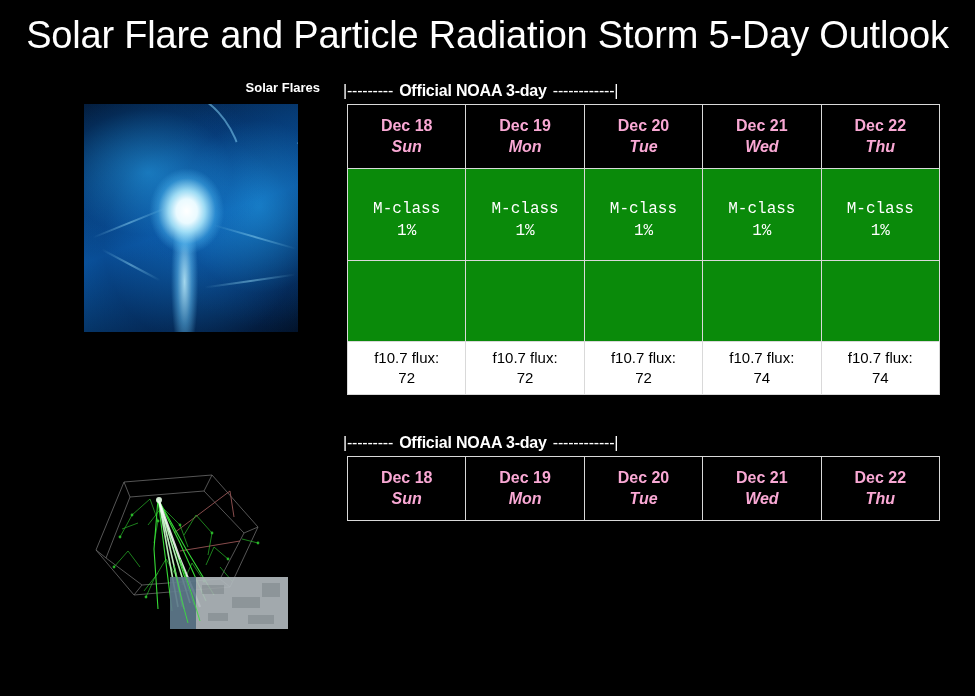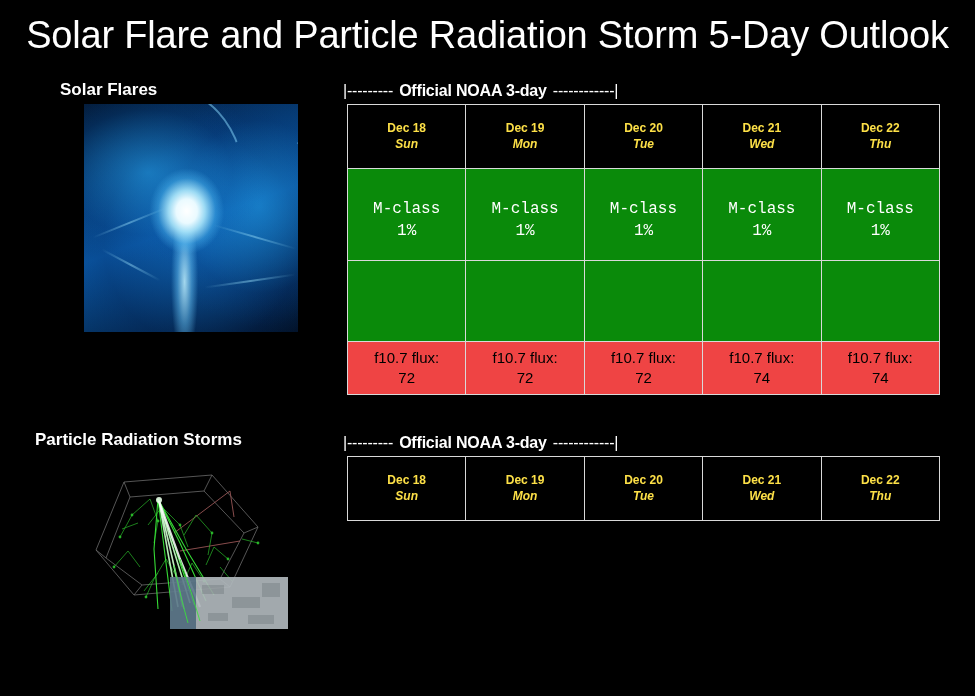--- a/index.html
+++ b/index.html
@@ -32,24 +32,24 @@
     font-size: 38px;
     font-weight: 400;
     letter-spacing: -0.2px;
     color: #ffffff;
     white-space: nowrap;
   }
 
   
   .section-caption {
     position: absolute;
-    font-size: 17px;
+    font-size: 13px;
     font-weight: 700;
     color: #ffffff;
-    text-align: left;
+    text-align: right;
     white-space: nowrap;
   }
   #flares-caption {
     left: 60px;
     top: 80px;
     width: 260px;
   }
   #particles-caption {
     left: 35px;
     top: 430px;
@@ -133,42 +133,42 @@
 
   .fc-table td {
     border: 1px solid #d9d9d9;
     text-align: center;
     vertical-align: middle;
     padding: 0;
   }
 
   .hdr-cell {
     background: #000000;
-    color: #fde047;
-    font-size: 12px;
+    color: #f9a8d4;
+    font-size: 16px;
     font-weight: 700;
     height: 63px;
     line-height: 1.28;
   }
   .hdr-cell .d1 { display: block; }
   .hdr-cell .d2 { display: block; font-style: italic; }
 
   .green-cell {
     background: #0a8a0a;
     color: #ffffff;
     font-size: 16px;
     font-weight: 400;
     line-height: 1.32;
   }
   .flare-prob-cell { height: 79px; vertical-align: top; padding-top: 12px !important; font-family: Liberation Mono, monospace; }
   .flare-blank-cell { height: 80px; }
   .normal-cell { height: 120px; vertical-align: top; padding-top: 14px !important; }
 
   .yellow-cell {
-    background: #ef4444;
+    background: #ffffff;
     color: #000000;
     font-size: 15px;
     font-weight: 400;
     height: 52px;
     line-height: 1.35;
   }
   .yellow-cell .lbl { display: block; }
   .yellow-cell .val { display: block; }
 
   
@@ -305,21 +305,20 @@
         <span class="val">74</span>
       </td>
       <td class="yellow-cell">
         <span class="lbl">f10.7 flux:</span>
         <span class="val">74</span>
       </td>
     </tr>
   </tbody>
     </table>
 
-  <div id="particles-caption" class="section-caption">Particle Radiation Storms</div>
 
   <div id="particle-image" class="thumb">
     <svg width="244" height="175" viewBox="0 0 244 175">
       <rect x="0" y="0" width="244" height="175" fill="#000000"></rect>
       <g stroke="#8f8f8f" stroke-width="0.8" fill="none" opacity="0.75">
         <polygon points="34,95 62,27 150,20 196,72 168,132 72,140"></polygon>
         <polygon points="44,103 68,42 142,36 182,78 158,124 80,130"></polygon>
         <path d="M34,95 L44,103 M62,27 L68,42 M150,20 L142,36 M196,72 L182,78 M168,132 L158,124 M72,140 L80,130"></path>
       </g>
       <g stroke="#a05a5a" stroke-width="1" fill="none" opacity="0.85">

